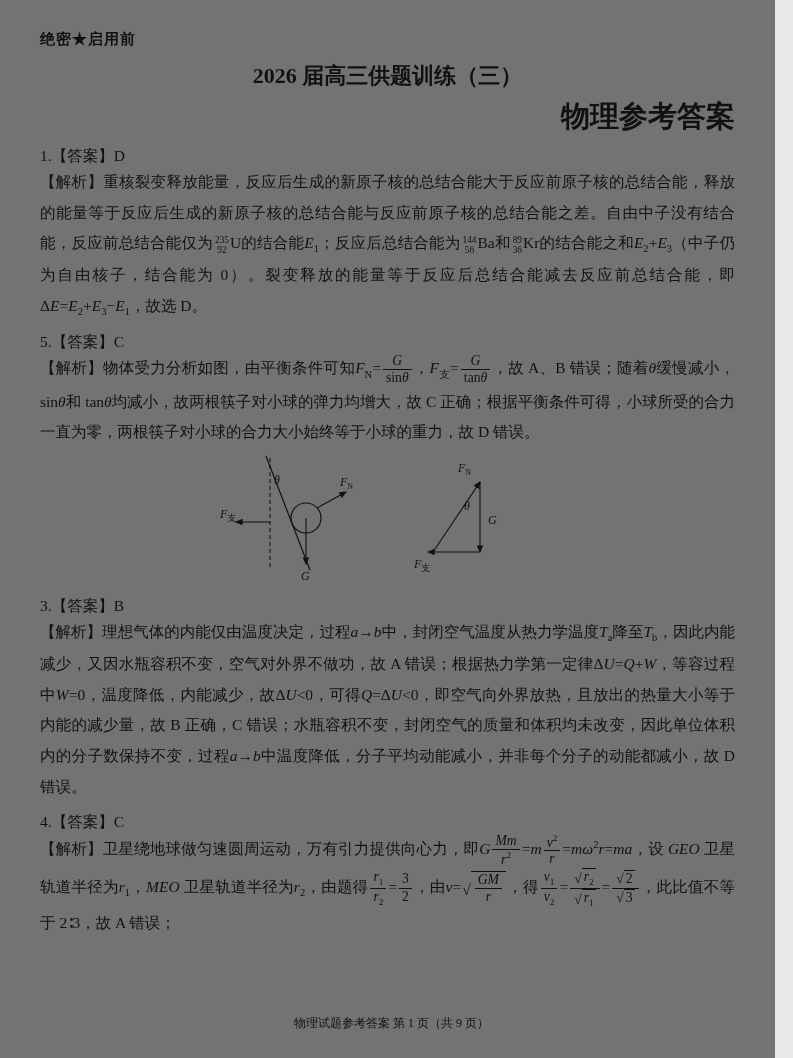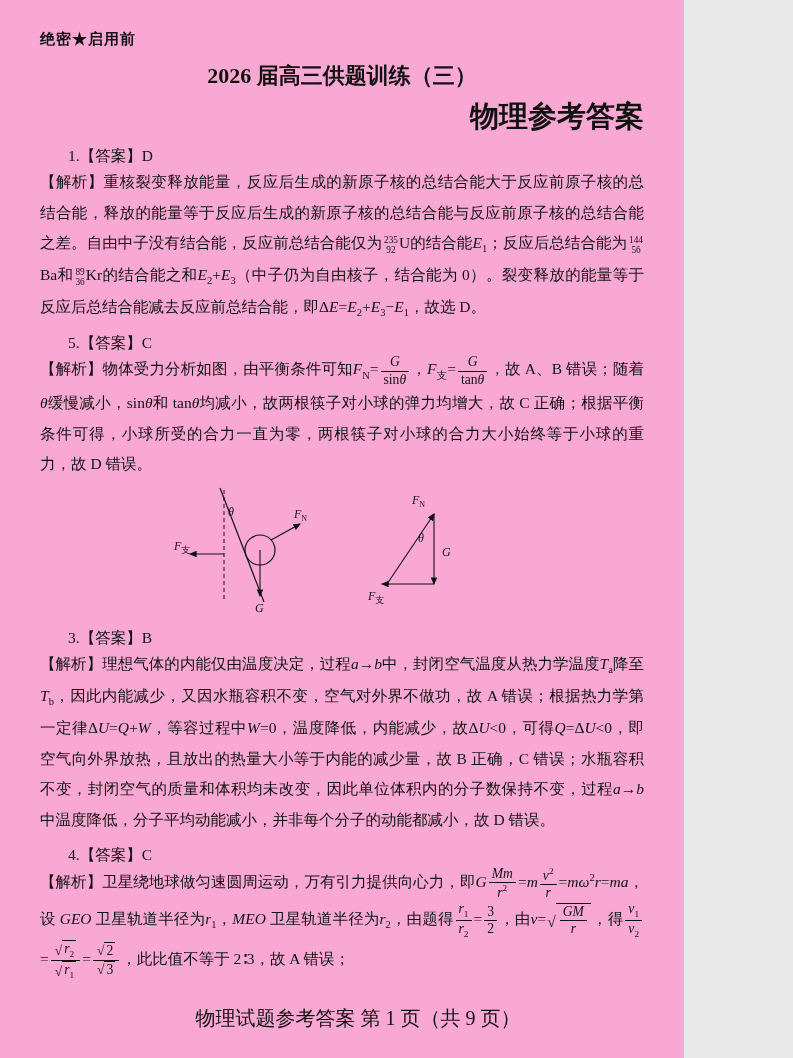--- a/index.html
+++ b/index.html
@@ -1,50 +1,50 @@
 <!DOCTYPE html>
 <html><head>
 <meta charset="utf-8">
 <style>
   * { margin: 0; padding: 0; box-sizing: border-box; }
   html, body { background: #e8e8e8; }
   body { width: 793px; font-family: "Liberation Serif", "DejaVu Serif", serif; color: #111; }
   .page {
-    width: 684px; height: 1058px; background: #f9a8d4; position: relative;
+    width: 775px; height: 1058px; background: #737373; position: relative;
     padding: 30px 40px 28px; overflow: hidden;
   }
   .classification { font-weight: bold; font-size: 15px; letter-spacing: 1px; }
   .title { text-align: center; font-size: 22px; font-weight: bold; margin-top: 12px; font-family: "Liberation Serif","DejaVu Serif",serif; }
   .subtitle { text-align: right; font-size: 29px; font-weight: bold; margin-top: 6px; }
   .intro {
     font-weight: bold; font-size: 15.5px; line-height: 1.85; margin-top: 10px;
     padding-left: 2em; text-indent: -2em; text-align: justify;
   }
-  .answer-line { font-size: 15.5px; margin-top: 9px; margin-left: 28px; }
+  .answer-line { font-size: 15.5px; margin-top: 9px; }
   .analysis { font-size: 15.5px; line-height: 1.98; text-align: justify; }
   .analysis i, .answer-line i { font-family: "Liberation Serif","DejaVu Serif",serif; }
   sub, sup { font-size: 0.68em; }
   .frac {
     display: inline-flex; flex-direction: column; vertical-align: middle;
     text-align: center; font-size: 0.88em; line-height: 1.2; margin: 0 2px;
   }
   .frac .num, .frac .den { padding: 0 3px; display: block; }
   .frac .den { border-top: 1px solid currentColor; }
   .nuc {
     display: inline-flex; flex-direction: column; font-size: 0.6em; line-height: 1.1;
     vertical-align: middle; text-align: center; margin: 0 1px 0 2px;
   }
   .sqrt { display: inline-flex; align-items: stretch; vertical-align: middle; margin: 0 1px; }
   .sqrt .rad { align-self: flex-end; }
   .sqrt .radbody { border-top: 1px solid currentColor; padding: 0 2px; }
   .figure { display: flex; justify-content: center; margin: 4px 0 2px; }
   .figure svg text { font-family: "Liberation Serif","DejaVu Serif",serif; fill: #111; }
   .footer {
-    position: absolute; left: 16px; bottom: 26px; width: 100%;
-    text-align: center; font-size: 20px;
+    position: absolute; left: 4px; bottom: 26px; width: 100%;
+    text-align: center; font-size: 12px;
   }
 </style>
 </head>
 <body>
 
 <div class="page">
 
   <div class="classification">绝密★启用前</div>
 
   <h1 class="title">2026 届高三供题训练（三）</h1>

